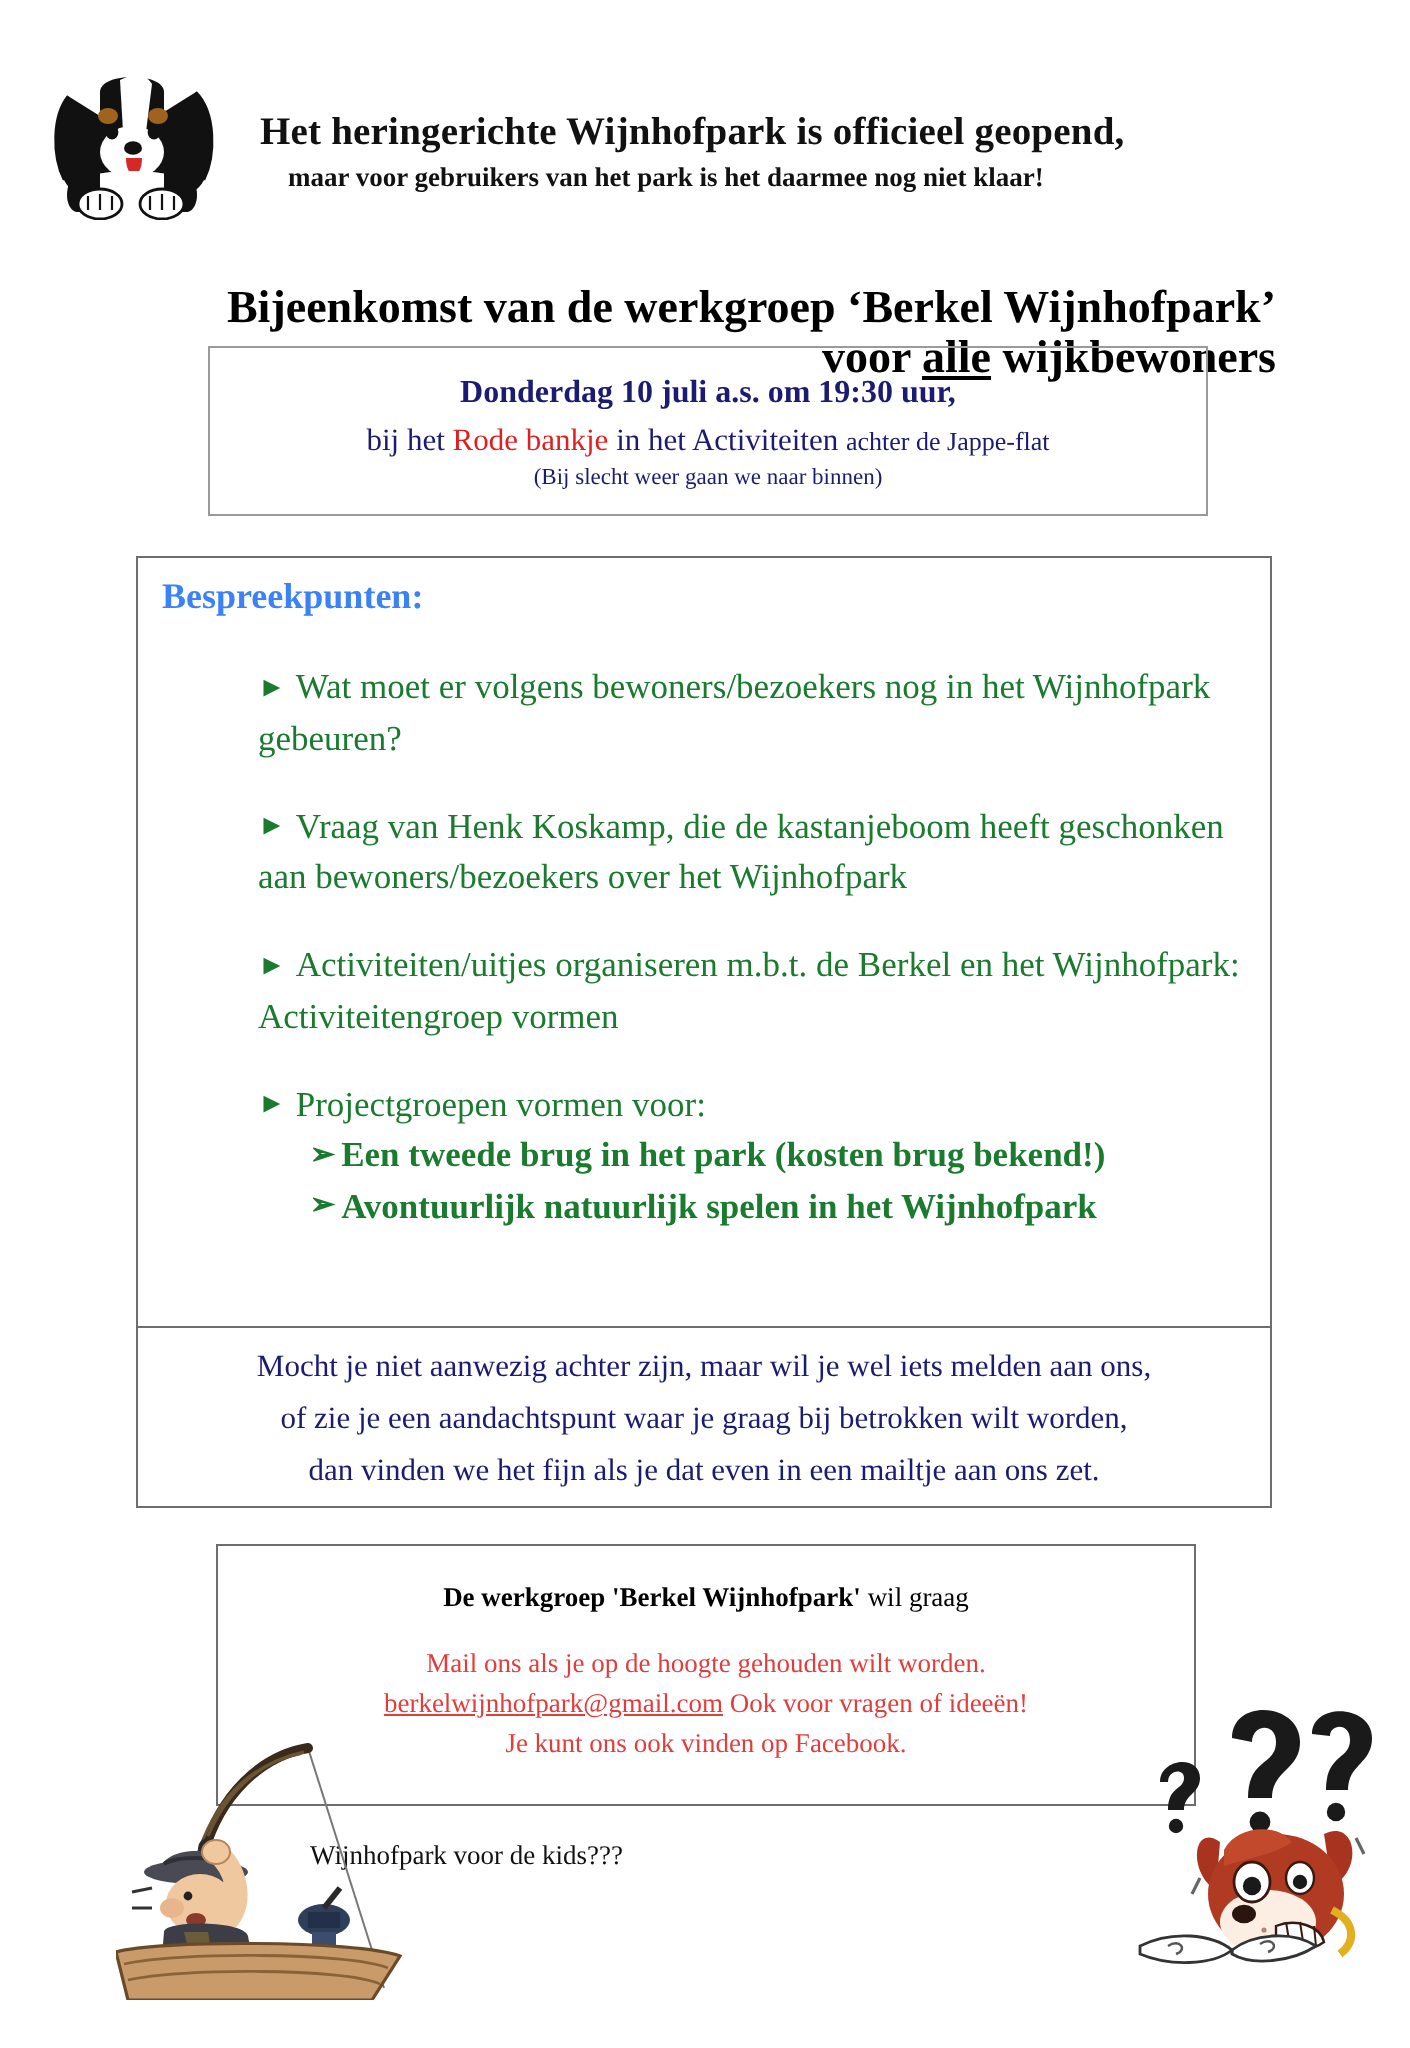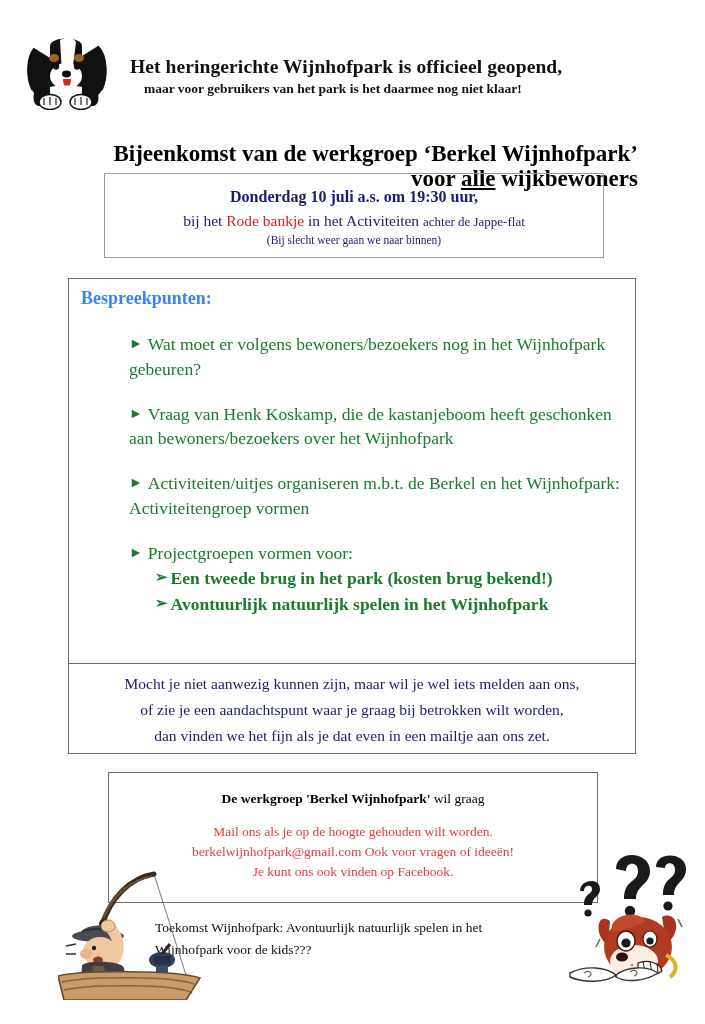--- a/index.html
+++ b/index.html
@@ -177,20 +177,21 @@
     color: #000000;
   }
   .contact-bold .reg { font-weight: normal; }
   .contact-red {
     margin-top: 14px;
     color: #e23c3c;
     font-size: 13.5px;
     line-height: 20px;
   }
   .contact-red .email {
+    text-decoration: underline;
   }
 
   
   .footer-caption {
     position: absolute;
     left: 155px; top: 917px;
     width: 420px;
     font-size: 13.5px;
     line-height: 22px;
     color: #111111;
@@ -295,39 +296,38 @@
           <span class="marker">➢</span><span>Avontuurlijk natuurlijk spelen in het Wijnhofpark</span>
         </div>
       </div>
     </div>
 
   </div>
 
   <div class="divider"></div>
 
   <div class="closing-note">
-    <div>Mocht je niet aanwezig kunnen zijn, maar wil je wel iets melden aan ons,</div>
+    <div>Mocht je niet aanwezig achter zijn, maar wil je wel iets melden aan ons,</div>
     <div>of zie je een aandachtspunt waar je graag bij betrokken wilt worden,</div>
     <div>dan vinden we het fijn als je dat even in een mailtje aan ons zet.</div>
   </div>
 
 </div>
 
 <div class="contact-box">
   <div class="contact-bold"><span>De werkgroep 'Berkel Wijnhofpark'</span><span class="reg"> wil graag</span></div>
 
   <div class="contact-red">
     <div>Mail ons als je op de hoogte gehouden wilt worden.</div>
     <div><span class="email">berkelwijnhofpark@gmail.com</span><span>   Ook voor vragen of ideeën!</span></div>
     <div>Je kunt ons ook vinden op Facebook.</div>
   </div>
 </div>
 
 <div class="footer-caption">
-  <span>Toekomst Wijnhofpark: Avontuurlijk natuurlijk spelen in het</span>
   <span class="l2">Wijnhofpark voor de kids???</span>
 </div>
 
 <div class="fisherman">
   <svg viewBox="0 0 160 132" width="160" height="132">
 
     <path d="M96 6 L134 126" stroke="#777" stroke-width="1" fill="none"></path>
 
     <path d="M44 58 C52 30 72 10 96 6" stroke="#3a2a1a" stroke-width="5" fill="none" stroke-linecap="round"></path>
     <path d="M46 50 C56 26 74 12 94 8" stroke="#6b5436" stroke-width="1.6" fill="none"></path>

